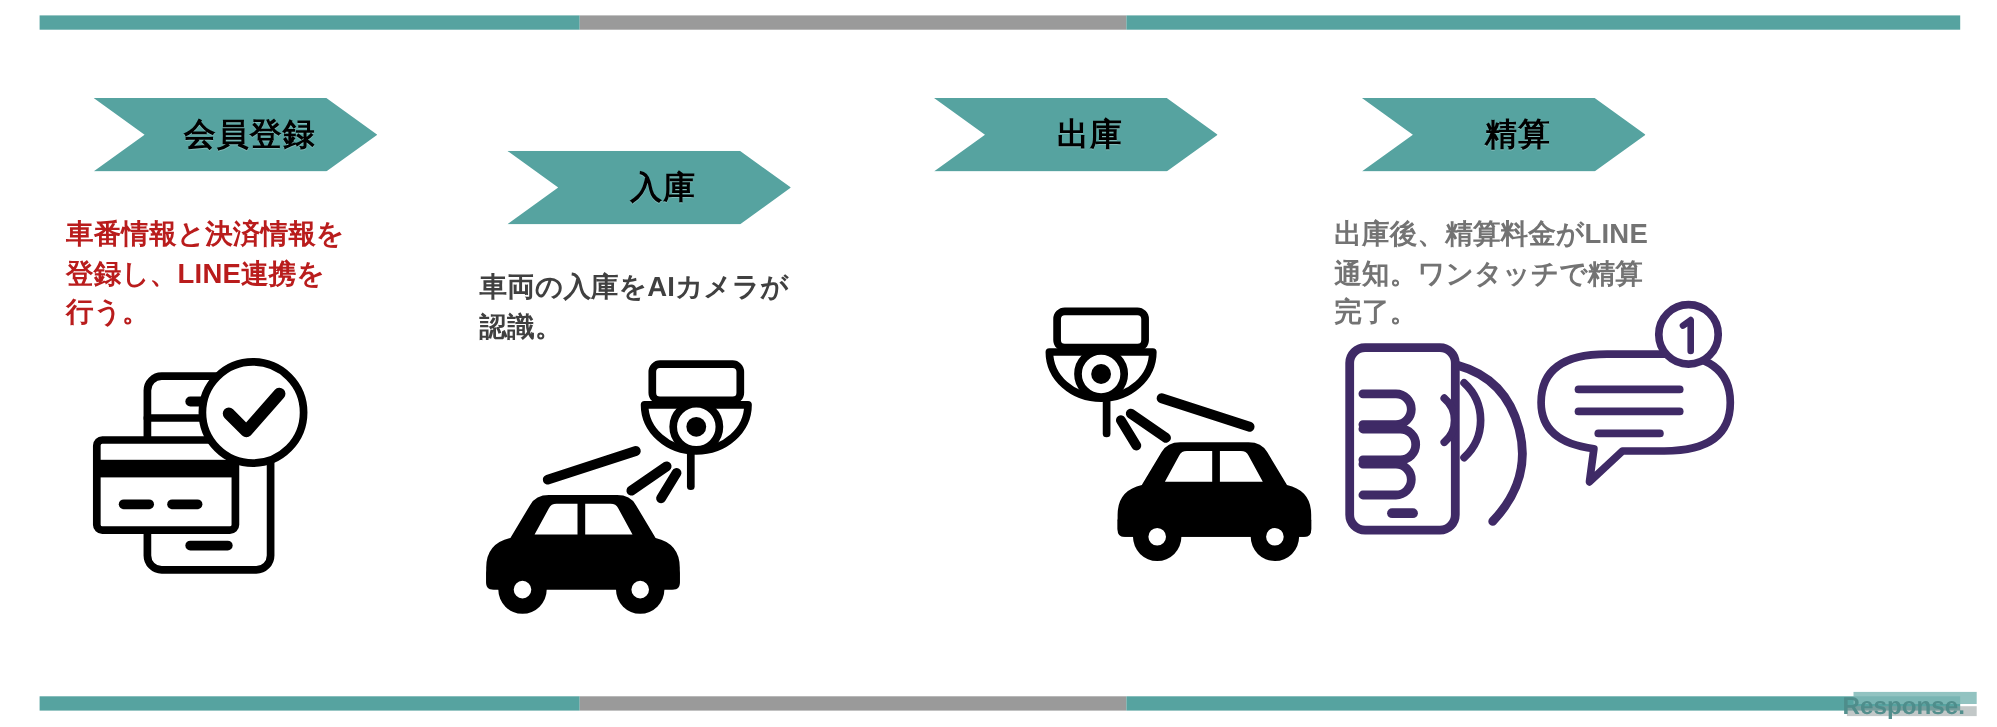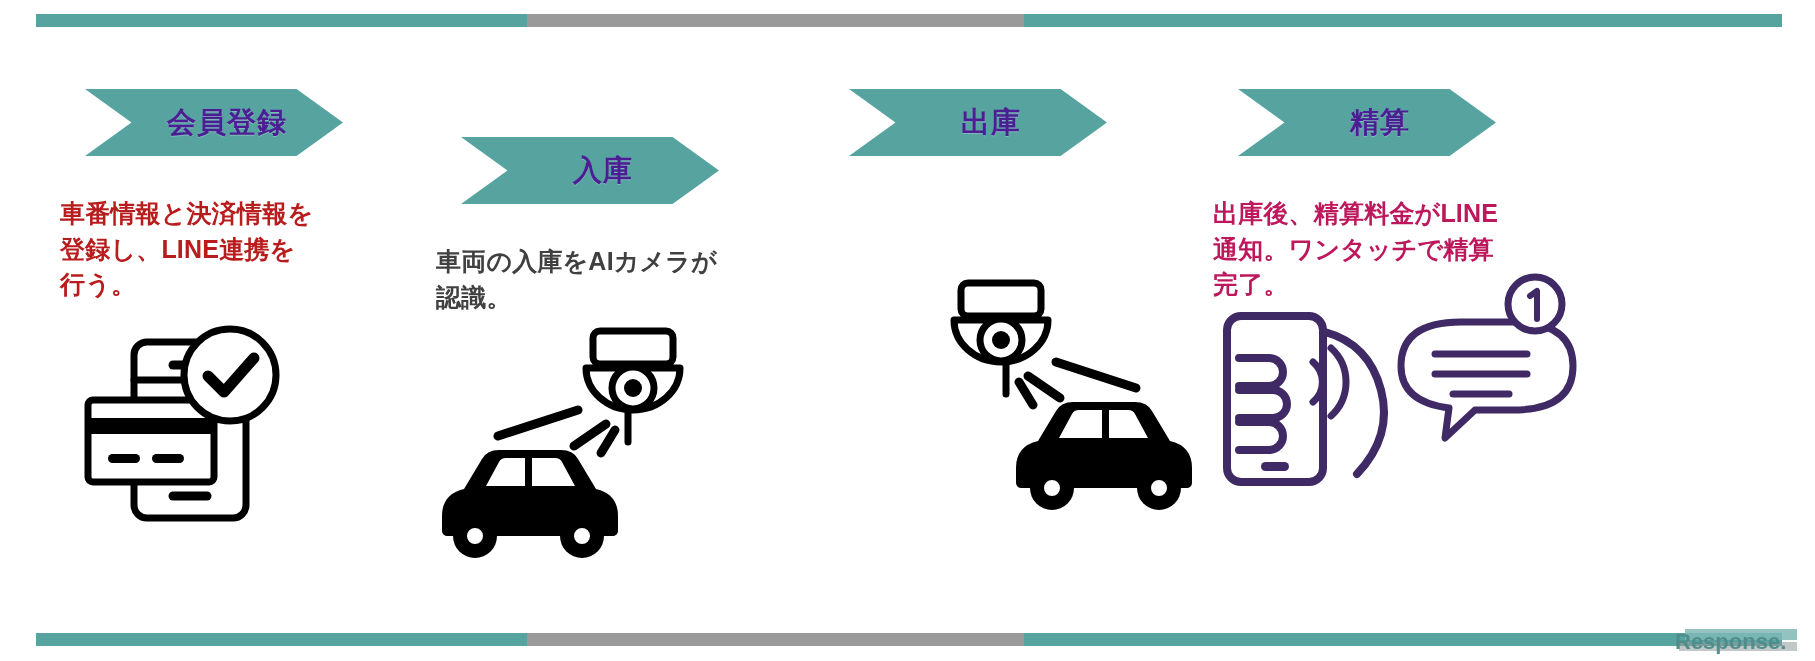--- a/index.html
+++ b/index.html
@@ -27,21 +27,21 @@
   
   .chev {
     position: absolute; top: 89px; left: 33px;
     width: 258px; height: 67px;
     background: #56a3a0;
     -webkit-clip-path: polygon(0 0, 82% 0, 100% 50%, 82% 100%, 0 100%, 18% 50%);
     clip-path: polygon(0 0, 82% 0, 100% 50%, 82% 100%, 0 100%, 18% 50%);
     display: flex; align-items: center; justify-content: center;
   }
   .chev .chev-label {
-    color: #4c1d95;
+    color: #000000;
     font-size: 29px;
     font-weight: bold;
     letter-spacing: 1px;
     padding-left: 26px;
     white-space: nowrap;
     text-shadow: 0 1px 0 rgba(255,255,255,.25);
   }
 
   
   .desc {
@@ -193,21 +193,21 @@
           </g>
         </g>
       </svg>
     </div>
   </div>
 
   <div class="col" id="col-3">
     <div class="chev" style="background: rgb(86, 163, 160);">
       <span class="chev-label">精算</span>
     </div>
-    <div class="desc" style="color: #be185d;">出庫後、精算料金がLINE
+    <div class="desc" style="color: #737373;">出庫後、精算料金がLINE
 通知。ワンタッチで精算
 完了。</div>
     <div class="icon-wrap">
 
       <svg width="390" height="260" viewBox="0 0 390 260">
 
         <g>
           <path d="M196 96 q0 -44 60 -44 h52 q60 0 60 44 q0 44 -60 44 h-38 l-30 28 l4 -30 q-48 -6 -48 -42 z" fill="#ffffff" stroke="#3f2a66" stroke-width="7" stroke-linejoin="round"></path>
           <line x1="230" y1="84" x2="322" y2="84" stroke="#3f2a66" stroke-width="7" stroke-linecap="round"></line>
           <line x1="230" y1="104" x2="322" y2="104" stroke="#3f2a66" stroke-width="7" stroke-linecap="round"></line>

